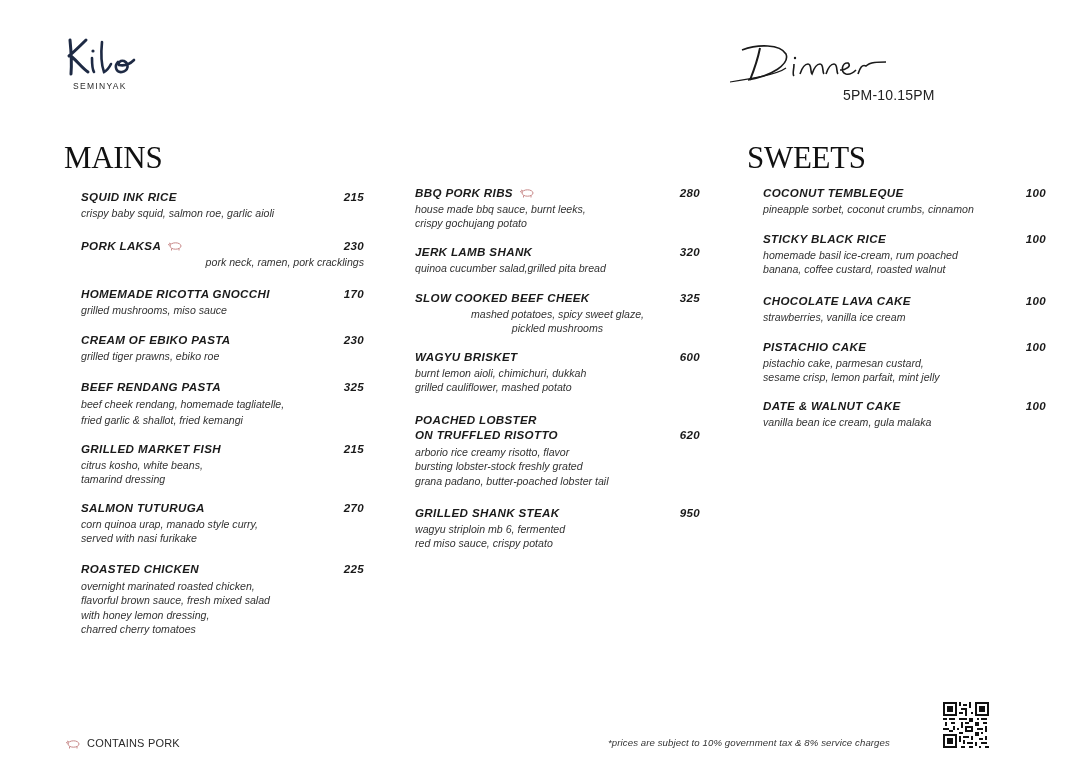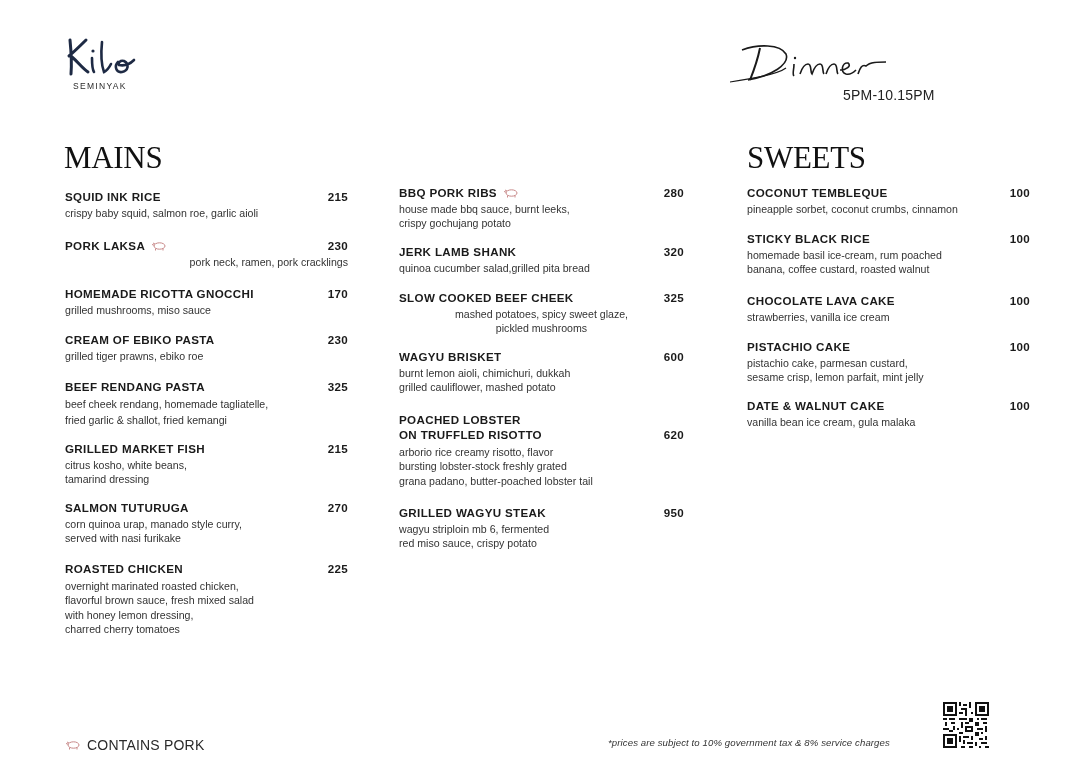--- a/index.html
+++ b/index.html
@@ -10,30 +10,30 @@
     .logo svg { display: block; }
     .logo-sub { position: absolute; left: 9px; top: 45px; font-size: 8.5px; letter-spacing: 1.3px; color: #2a2a2a; }
 
     .dinner { position: absolute; left: 728px; top: 40px; width: 170px; height: 60px; }
     .dinner svg { display: block; }
     .dinner-hours { position: absolute; left: 843px; top: 87px; font-size: 14px; color: #222; letter-spacing: 0.2px; }
 
     .section-title { position: absolute; font-family: "Liberation Serif", serif; font-size: 31px; font-weight: normal; color: #111; letter-spacing: -0.3px; }
 
     .col { position: absolute; }
-    .item { position: absolute; left: 0; }
+    .item { position: absolute; left: 16px; font-style: italic; }
     .item-head { display: flex; justify-content: space-between; align-items: flex-start; }
     .item-name { font-size: 11.6px; font-weight: bold; letter-spacing: 0.35px; color: #1a1a1a; line-height: 15px; display: flex; align-items: center; }
     .item-price { font-size: 11.6px; font-weight: bold; color: #1a1a1a; letter-spacing: 0.3px; line-height: 15px; }
     .item-desc { font-size: 10.6px; color: #333; line-height: 14.4px; margin-top: 2px; white-space: pre-line; }
 
     .pig { display: inline-block; width: 16px; height: 10px; margin-left: 6px; }
     .pig svg { display: block; }
 
-    .legend { position: absolute; left: 65px; top: 737px; display: flex; align-items: center; font-size: 14px; color: #2a2a2a; letter-spacing: 0.2px; }
+    .legend { position: absolute; left: 65px; top: 737px; display: flex; align-items: flex-end; font-size: 11px; color: #2a2a2a; letter-spacing: 0.2px; }
     .legend .pig { margin-left: 0; margin-right: 6px; }
 
     .disclaimer { position: absolute; left: 608px; top: 737px; font-size: 9.6px; font-style: italic; color: #333; letter-spacing: 0.1px; }
 
     .qr { position: absolute; left: 943px; top: 702px; width: 46px; height: 46px; }
   </style>
 </head>
 <body>
 
 <div class="logo">
@@ -183,21 +183,21 @@
         <span class="item-name" style="white-space:pre-line;">POACHED LOBSTER
 ON TRUFFLED RISOTTO</span>
         <span class="item-price">620</span>
       </div>
     <div class="item-desc" style="margin-top:3px;">arborio rice creamy risotto, flavor
 bursting lobster-stock freshly grated
 grana padano, butter-poached lobster tail</div>
   </div>
   <div class="item" style="top:505px; width:285px;">
     <div class="item-head">
-        <span class="item-name">GRILLED WAGYU STEAK</span>
+        <span class="item-name">GRILLED SHANK STEAK</span>
         <span class="item-price">950</span>
       </div>
     <div class="item-desc">wagyu striploin mb 6, fermented
 red miso sauce, crispy potato</div>
   </div>
 </div>
 
 <div class="col" style="left:747px; top:0; width:283px;">
   <div class="item" style="top:185px; width:283px;">
     <div class="item-head">

